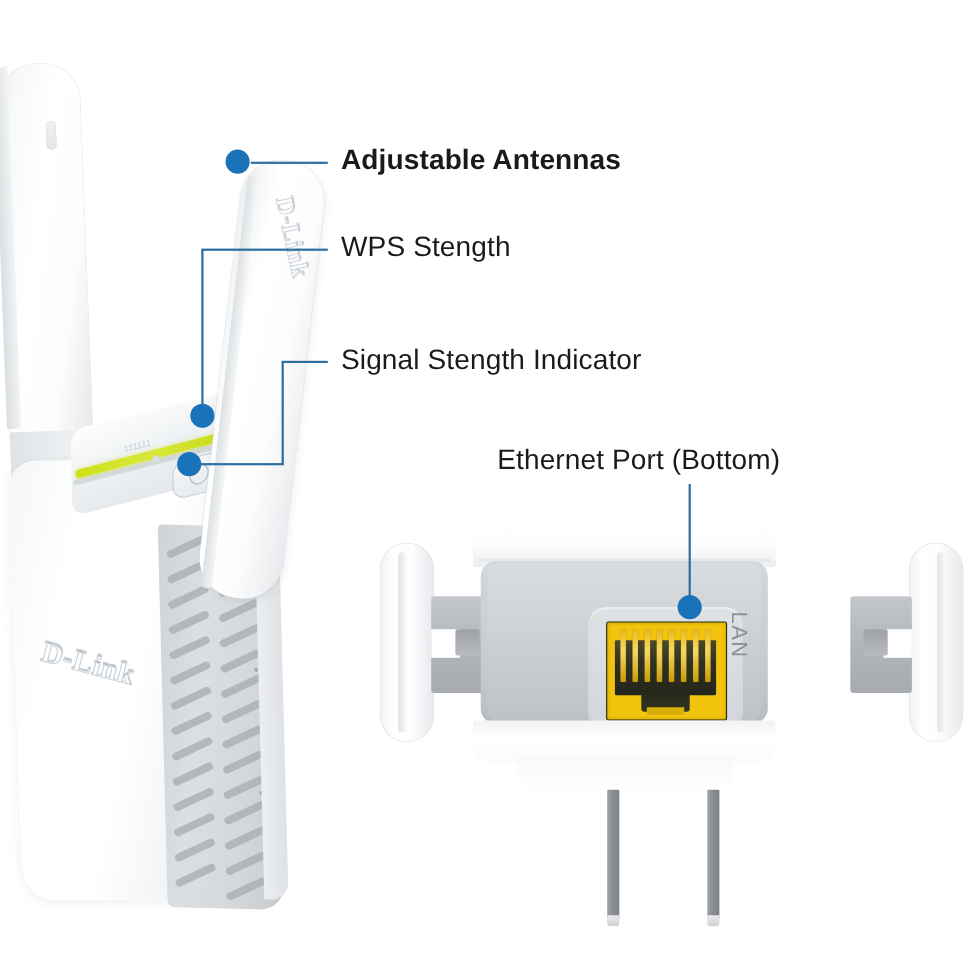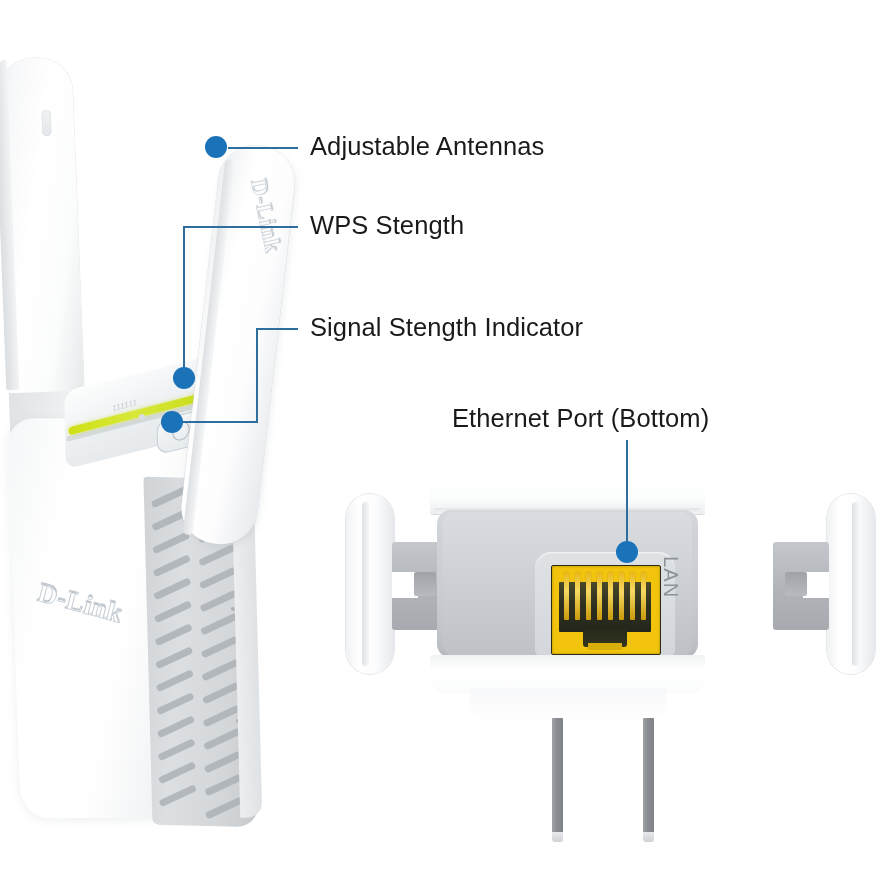--- a/index.html
+++ b/index.html
@@ -375,21 +375,21 @@
   <div class="callout-dot" style="left:173px;top:367px;width:22px;height:22px;"></div>
 
   <div class="callout-line" style="left:180px;top:421px;width:78px;height:2px;"></div>
   <div class="callout-line" style="left:256px;top:329px;width:2px;height:93px;"></div>
   <div class="callout-line" style="left:256px;top:328px;width:42px;height:2px;"></div>
   <div class="callout-dot" style="left:161px;top:411px;width:22px;height:22px;"></div>
 
   <div class="callout-line" style="left:626px;top:440px;width:2px;height:108px;"></div>
   <div class="callout-dot" style="left:616px;top:541px;width:22px;height:22px;"></div>
 
-  <div class="callout-label" style="left:310px;top:134px;">Adjustable Antennas</div>
+  <div class="callout-label" style="left:310px;top:134px;font-weight:bold;">Adjustable Antennas</div>
 
   <div class="callout-label" style="left:310px;top:213px;">WPS Stength</div>
 
   <div class="callout-label" style="left:452px;top:406px;">Ethernet Port (Bottom)</div>
 
   <div class="callout-label" style="left:310px;top:315px;">Signal Stength Indicator</div>
 
 </div>
 
 </body></html>

